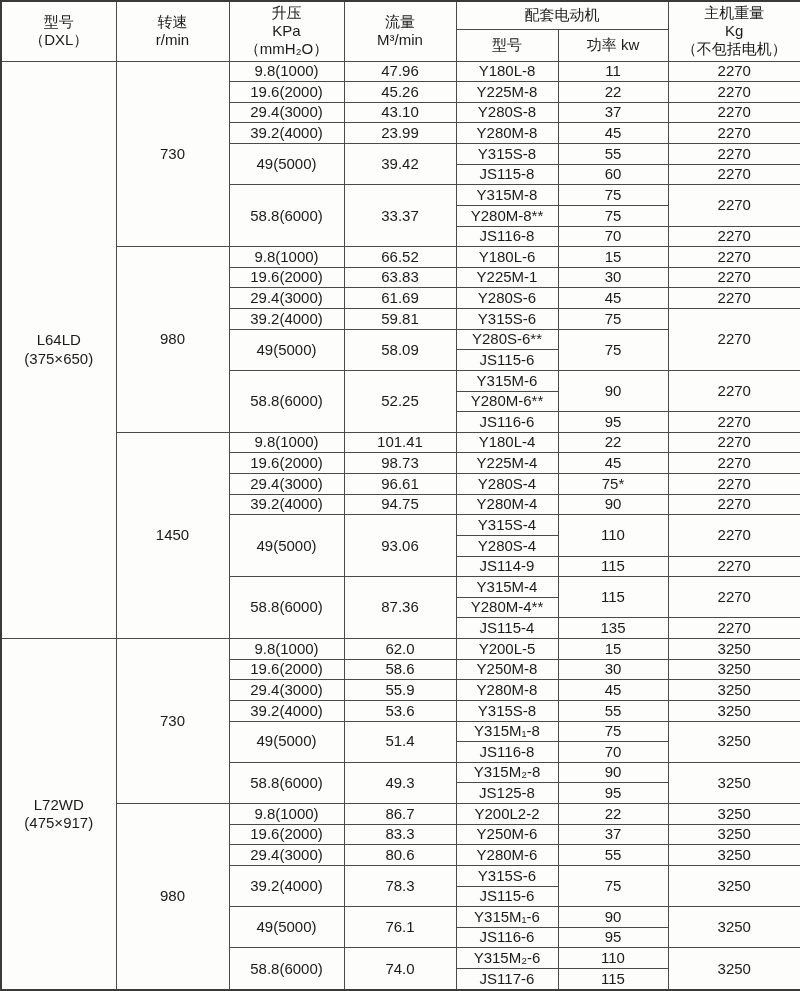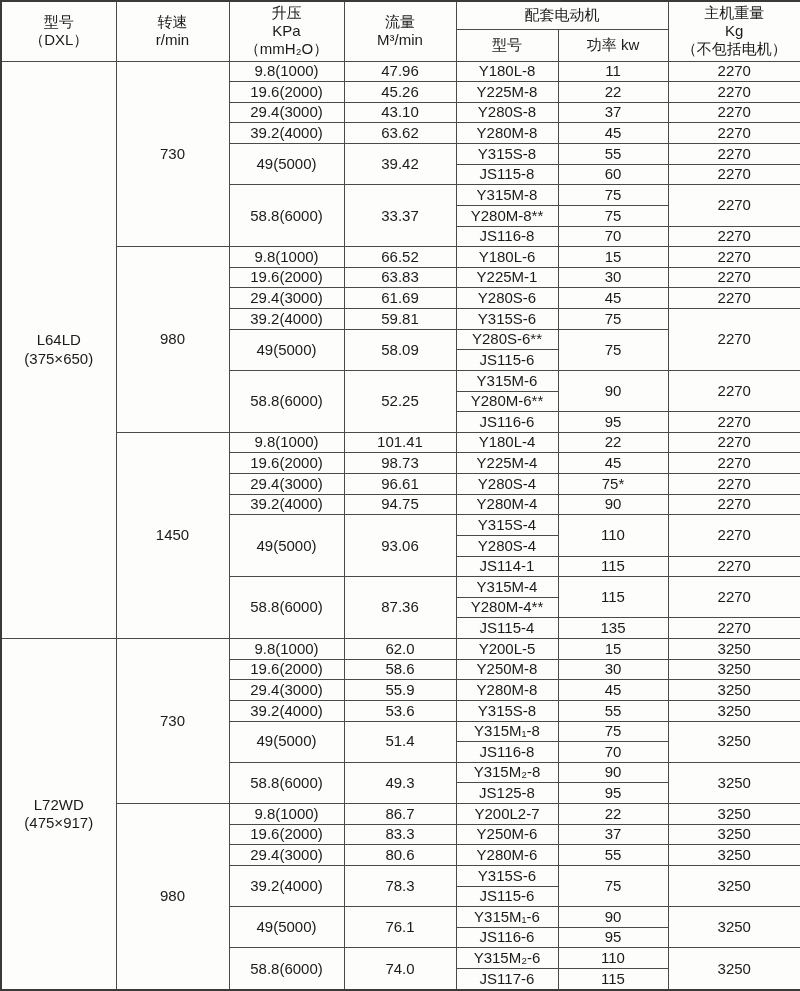--- a/index.html
+++ b/index.html
@@ -95,21 +95,21 @@
         </tr>
         <tr>
           <td>29.4(3000)</td>
           <td>43.10</td>
           <td>Y280S-8</td>
           <td>37</td>
           <td>2270</td>
         </tr>
         <tr>
           <td>39.2(4000)</td>
-          <td>63.62</td>
+          <td>23.99</td>
           <td>Y280M-8</td>
           <td>45</td>
           <td>2270</td>
         </tr>
         <tr>
           <td rowspan="2">49(5000)</td>
           <td rowspan="2">39.42</td>
           <td>Y315S-8</td>
           <td>55</td>
           <td>2270</td>
@@ -221,21 +221,21 @@
           <td rowspan="3">49(5000)</td>
           <td rowspan="3">93.06</td>
           <td>Y315S-4</td>
           <td rowspan="2">110</td>
           <td rowspan="2">2270</td>
         </tr>
         <tr>
           <td>Y280S-4</td>
         </tr>
         <tr>
-          <td>JS114-1</td>
+          <td>JS114-9</td>
           <td>115</td>
           <td>2270</td>
         </tr>
         <tr>
           <td rowspan="3">58.8(6000)</td>
           <td rowspan="3">87.36</td>
           <td>Y315M-4</td>
           <td rowspan="2">115</td>
           <td rowspan="2">2270</td>
         </tr>
@@ -297,21 +297,21 @@
           <td rowspan="2">3250</td>
         </tr>
         <tr>
           <td>JS125-8</td>
           <td>95</td>
         </tr>
         <tr>
           <td rowspan="9">980</td>
           <td>9.8(1000)</td>
           <td>86.7</td>
-          <td>Y200L2-7</td>
+          <td>Y200L2-2</td>
           <td>22</td>
           <td>3250</td>
         </tr>
         <tr>
           <td>19.6(2000)</td>
           <td>83.3</td>
           <td>Y250M-6</td>
           <td>37</td>
           <td>3250</td>
         </tr>

